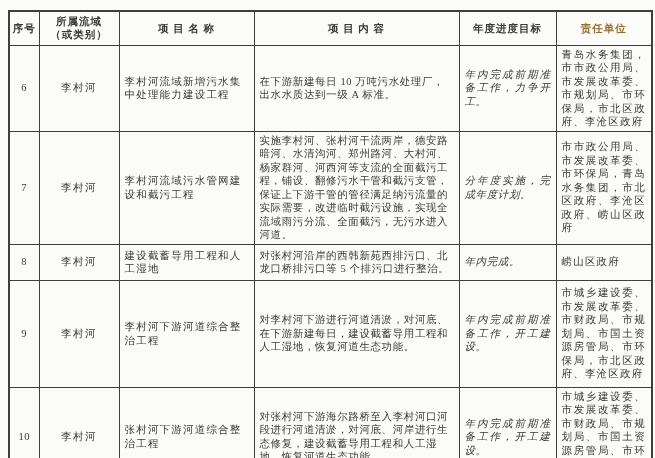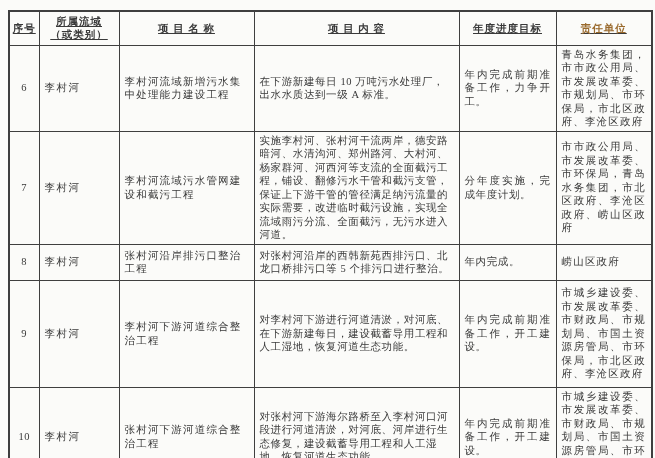--- a/index.html
+++ b/index.html
@@ -37,26 +37,26 @@
   }
   .doc-table th {
     font-weight: bold;
     text-align: center;
     white-space: pre-line;
     letter-spacing: 1px;
     padding: 2px 2px;
   }
   th.accent { color: #9a6a2d; text-align: center; }
   td.c-no     { text-align: center; }
-  td.c-basin  { text-align: left; letter-spacing: 1.5px; }
+  td.c-basin  { text-align: center; letter-spacing: 1.5px; }
   td.c-name   { text-align: left; letter-spacing: 1.2px; }
   td.c-content{ text-align: left; }
-  td.c-target { text-align: justify; }
+  td.c-target { text-align: justify; font-style: italic; }
   td.c-resp   { text-align: justify; letter-spacing: 1.2px; font-family: Liberation Serif, serif; }
-  tr.h-head { height: 34px; text-decoration: underline; }
+  tr.h-head { height: 34px; }
   tr.h-r6  { height: 83px; }
   tr.h-r7  { height: 94px; }
   tr.h-r8  { height: 36px; }
   tr.h-r9  { height: 107px; }
   tr.h-r10 { height: 86px; }
 </style>
 </head>
 <body>
 
 <table class="doc-table">
@@ -92,21 +92,21 @@
       <td class="c-no">7</td>
       <td class="c-basin">李村河</td>
       <td class="c-name">李村河流域污水管网建设和截污工程</td>
       <td class="c-content">实施李村河、张村河干流两岸，德安路暗河、水清沟河、郑州路河、大村河、杨家群河、河西河等支流的全面截污工程，铺设、翻修污水干管和截污支管，保证上下游干管的管径满足纳污流量的实际需要，改进临时截污设施，实现全流域雨污分流、全面截污，无污水进入河道。</td>
       <td class="c-target">分年度实施，完成年度计划。</td>
       <td class="c-resp">市市政公用局、市发展改革委、市环保局，青岛水务集团，市北区政府、李沧区政府、崂山区政府</td>
     </tr>
     <tr class="h-r8">
       <td class="c-no">8</td>
       <td class="c-basin">李村河</td>
-      <td class="c-name">张村河沿岸排污口整治工程</td>
+      <td class="c-name">建设截蓄导用工程和人工湿地</td>
       <td class="c-content">对张村河沿岸的西韩新苑西排污口、北龙口桥排污口等 5 个排污口进行整治。</td>
       <td class="c-target">年内完成。</td>
       <td class="c-resp">崂山区政府</td>
     </tr>
     <tr class="h-r9">
       <td class="c-no">9</td>
       <td class="c-basin">李村河</td>
       <td class="c-name">李村河下游河道综合整治工程</td>
       <td class="c-content">对李村河下游进行河道清淤，对河底、在下游新建每日，建设截蓄导用工程和人工湿地，恢复河道生态功能。</td>
       <td class="c-target">年内完成前期准备工作，开工建设。</td>

